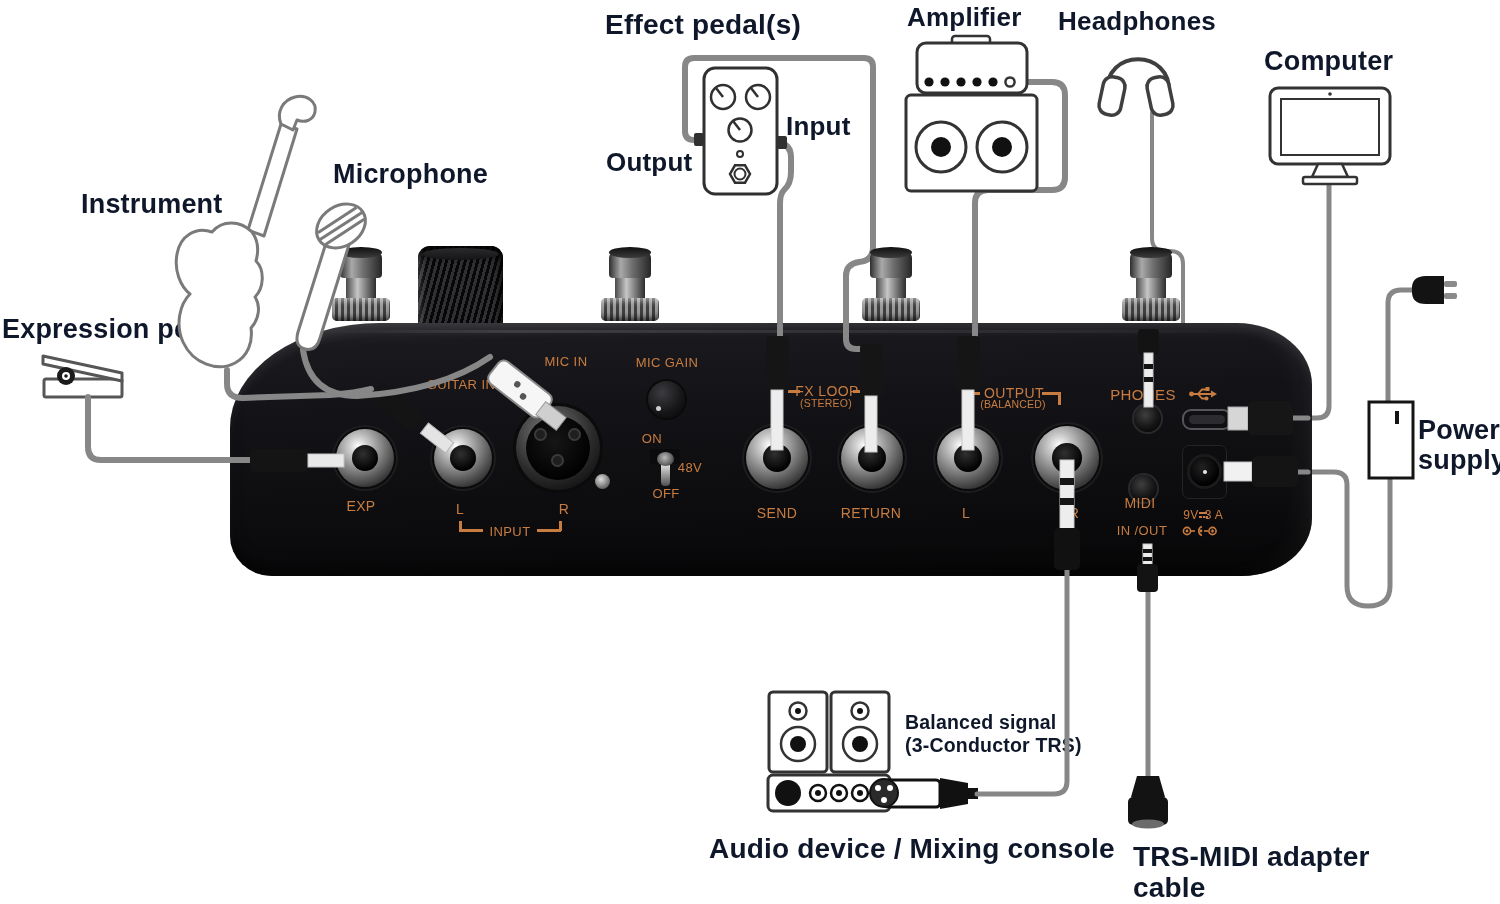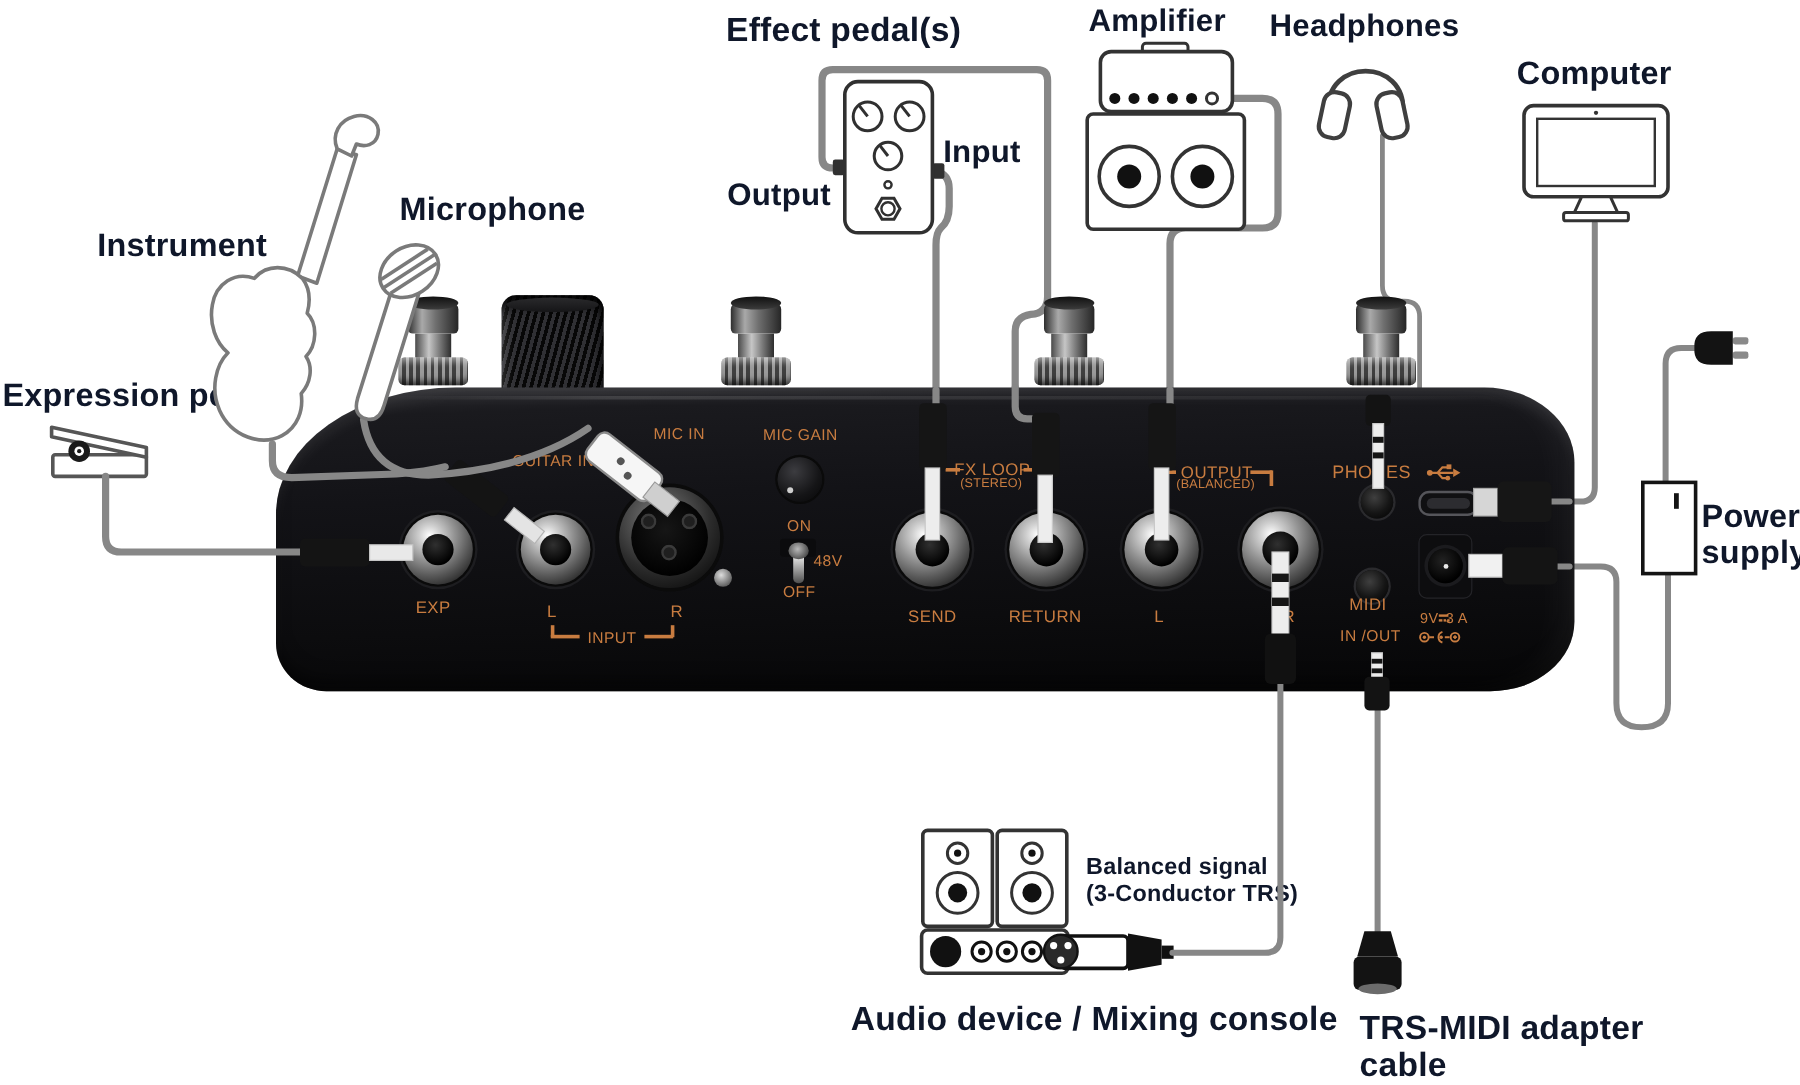--- a/index.html
+++ b/index.html
@@ -139,21 +139,21 @@
   <div class="port35" style="left:1130px;top:475px"></div>
   <div class="usbc"></div>
   <div class="dcjack">
       <div class="c"></div>
       <div class="d"></div>
     </div>
 
   <div class="pl" style="left:461px;top:384px">GUITAR IN</div>
   <div class="pl" style="left:566px;top:361px">MIC IN</div>
   <div class="pl" style="left:667px;top:362px">MIC GAIN</div>
-  <div class="pl" style="left:666px;top:438px">ON</div>
+  <div class="pl" style="left:652px;top:438px">ON</div>
   <div class="pl" style="left:690px;top:467px">48V</div>
   <div class="pl" style="left:666px;top:493px">OFF</div>
   <div class="pl pl-md" style="left:361px;top:506px">EXP</div>
   <div class="pl pl-md" style="left:460px;top:509px">L</div>
   <div class="pl pl-md" style="left:564px;top:509px">R</div>
   <div class="pl" style="left:510px;top:531px">INPUT</div>
   <div class="obar" style="left:459px;top:521px;width:2.5px;height:10px"></div>
   <div class="obar" style="left:459px;top:529px;width:24px;height:2.5px"></div>
   <div class="obar" style="left:537px;top:529px;width:24px;height:2.5px"></div>
   <div class="obar" style="left:559px;top:521px;width:2.5px;height:10px"></div>

